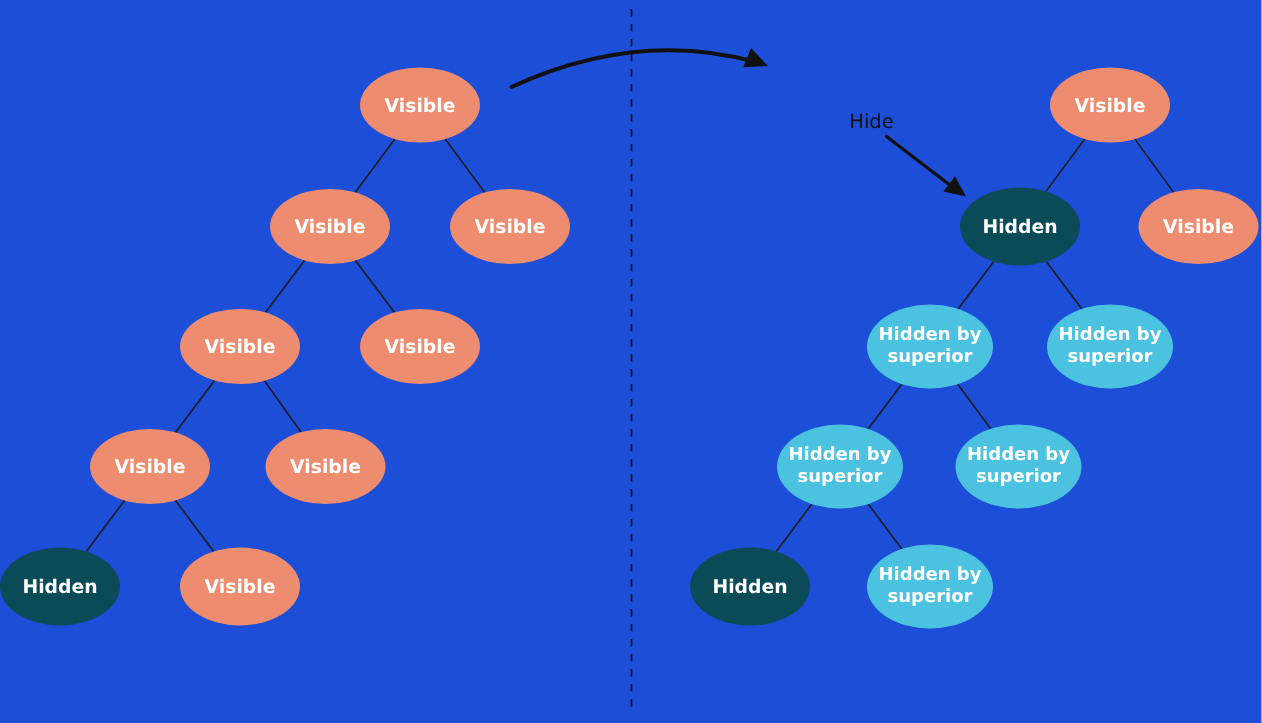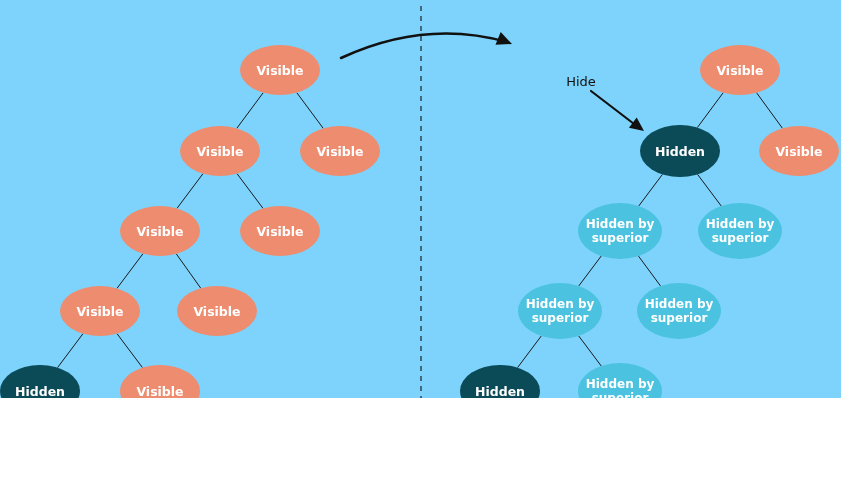--- a/index.html
+++ b/index.html
@@ -6,22 +6,22 @@
     margin: 0;
     padding: 0;
     background: #ffffff;
   }
   body {
     font-family: "DejaVu Sans", sans-serif;
   }
   #canvas {
     position: relative;
     width: 841px;
-    height: 398px;
-    background: #7dd3fc;
+    height: 482px;
+    background: #1d4ed8;
     overflow: hidden;
   }
   svg#diagram {
     position: absolute;
     top: 0;
     left: 0;
     width: 841px;
     height: 482px;
     display: block;
   }

